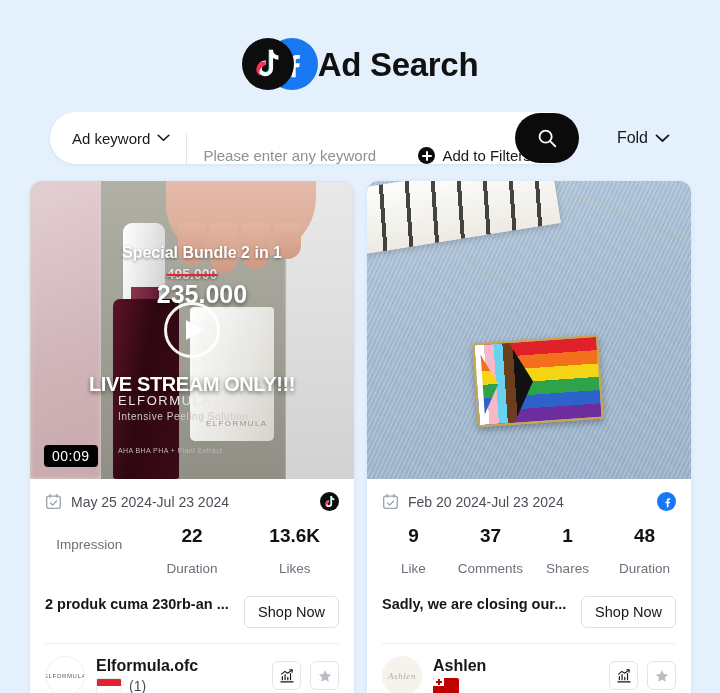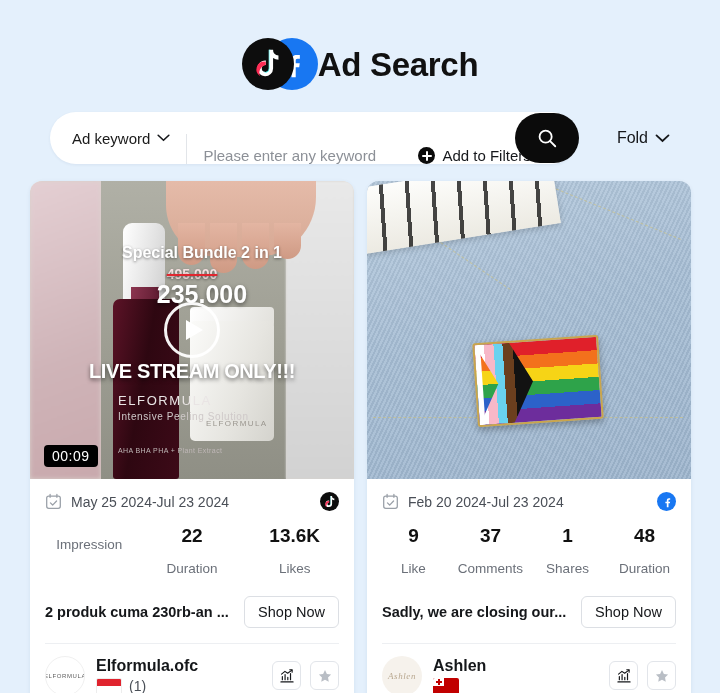--- a/index.html
+++ b/index.html
@@ -143,21 +143,21 @@
     text-decoration-thickness: 2px;
     text-shadow: 0 1px 3px rgba(0,0,0,.4);
   }
   .ov-new {
     position: absolute; left: 0; right: 0; top: 99px; text-align: center;
     font-size: 25px; font-weight: bold; color: #ffffff;
     text-shadow: 0 2px 4px rgba(0,0,0,.5);
     padding-left: 20px;
   }
   .ov-live {
-    position: absolute; left: 0; right: 0; top: 179px; text-align: center;
+    position: absolute; left: 0; right: 0; top: 192px; text-align: center;
     font-size: 20px; font-weight: bold; color: #ffffff; letter-spacing: -0.4px;
     text-shadow: 0 2px 4px rgba(0,0,0,.55);
   }
   .play-btn {
     position: absolute; left: 50%; top: 50%; transform: translate(-50%,-50%);
     width: 56px; height: 56px; border-radius: 50%;
     border: 3px solid rgba(255,255,255,.95);
     display: flex; align-items: center; justify-content: center;
     cursor: pointer;
   }
@@ -219,21 +219,21 @@
   .plat-tt { background: #0d0d0d; }
   .plat-fb { background: #1877f2; }
   .plat-ic svg { position: absolute; top: 50%; left: 50%; transform: translate(-50%,-50%); }
 
   .stats { display: flex; padding: 13px 8px 6px 8px; }
   .stat { flex: 1; text-align: center; }
   .stat-v { font-size: 19px; font-weight: bold; color: #111; line-height: 1.25; }
   .stat-l { font-size: 13.5px; color: #6b7079; margin-top: 13px; }
 
   .row-title {
-    display: flex; align-items: center; gap: 10px;
+    display: flex; gap: 10px;
     padding: 14px 15px 15px 15px;
   }
   .ad-title {
     flex: 1; font-size: 14.5px; font-weight: bold; color: #15171a;
     white-space: nowrap; overflow: hidden; text-overflow: ellipsis;
   }
   .shop-btn {
     border: 1px solid #dcdfe4; background: #fff; border-radius: 6px;
     padding: 7px 13px; font-size: 14.5px; color: #15171a; cursor: pointer;
     font-family: "Liberation Sans", sans-serif; white-space: nowrap;

